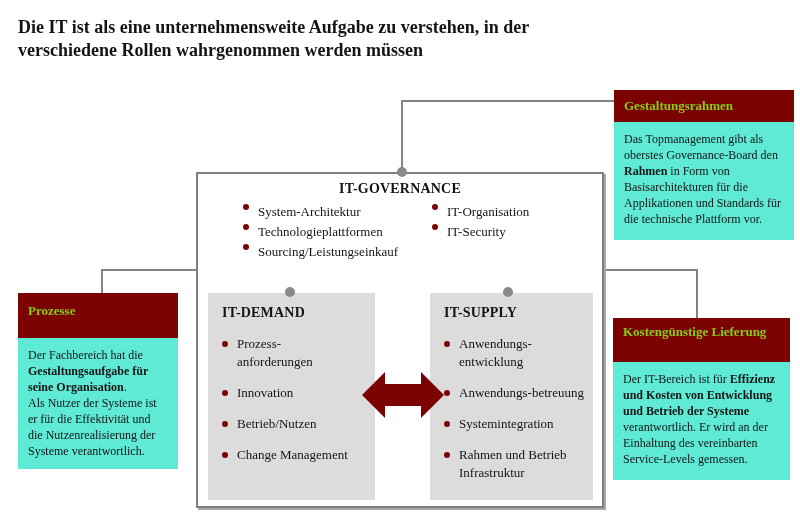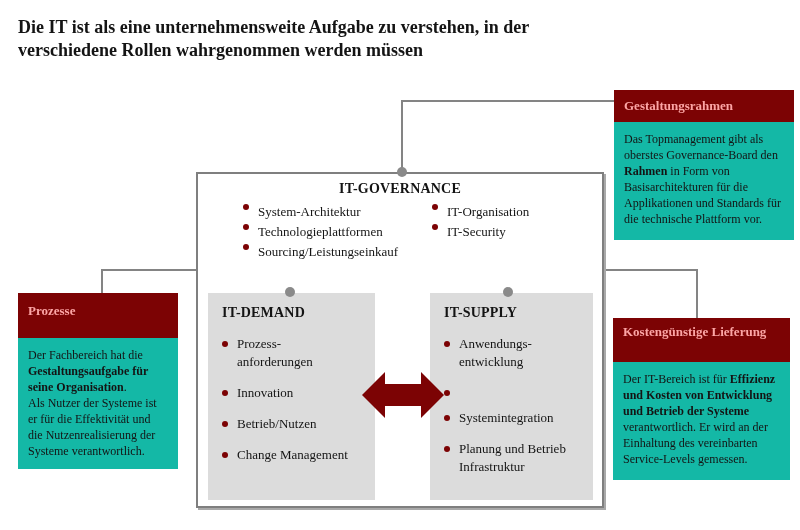--- a/index.html
+++ b/index.html
@@ -46,25 +46,25 @@
   .supply-box { left:430px; top:293px; width:163px; height:207px; padding:12px 0 0 14px; }
   .inner-title { font-size:14px; font-weight:bold; margin-bottom:14px; letter-spacing:0.2px; }
   .inner-bullet { display:flex; margin-bottom:13px; font-size:13px; line-height:18px; }
   .inner-bullet .dot { margin-top:6px; }
   .demand-box .inner-bullet span.txt { width:112px; }
   .supply-box .inner-bullet span.txt { width:130px; }
 
   
   .note-box { position:absolute; z-index:3; }
   .note-header {
-    background:#7c0304; color:#fca5a5; font-weight:bold; font-size:13px;
+    background:#7c0304; color:#84cc16; font-weight:bold; font-size:13px;
     line-height:16px; padding:8px 10px;
   }
   .note-body {
-    background:#14b8a6; color:#141414; font-size:12px; line-height:16px;
+    background:#5eead4; color:#141414; font-size:12px; line-height:16px;
     padding:9px 10px 10px 10px;
   }
   .note-body b { font-weight:bold; }
 
   .gestalt-box { left:614px; top:90px;  width:180px; }
   .gestalt-box .note-header { height:32px; }
   .gestalt-box .note-body   { min-height:118px; }
 
   .prozesse-box { left:18px; top:293px; width:160px; }
   .prozesse-box .note-header { height:45px; padding-top:10px; }
@@ -148,28 +148,29 @@
   </div>
 
   <div class="inner-box supply-box">
     <div class="inner-title">IT-SUPPLY</div>
     <div class="inner-bullet">
       <span class="dot"></span>
       <span class="txt">Anwendungs-entwicklung</span>
     </div>
     <div class="inner-bullet">
       <span class="dot"></span>
+      <span class="txt">Anwendungs-betreuung</span>
     </div>
     <div class="inner-bullet">
       <span class="dot"></span>
       <span class="txt">Systemintegration</span>
     </div>
     <div class="inner-bullet">
       <span class="dot"></span>
-      <span class="txt">Planung und Betrieb Infrastruktur</span>
+      <span class="txt">Rahmen und Betrieb Infrastruktur</span>
     </div>
   </div>
 
   <div class="arrow-wrap">
     <svg width="82" height="50" viewBox="0 0 82 50" xmlns="http://www.w3.org/2000/svg">
       <polygon points="0,25 23,2 23,14 59,14 59,2 82,25 59,48 59,36 23,36 23,48" fill="#7c0304"></polygon>
     </svg>
   </div>
 
   <div class="note-box gestalt-box">

